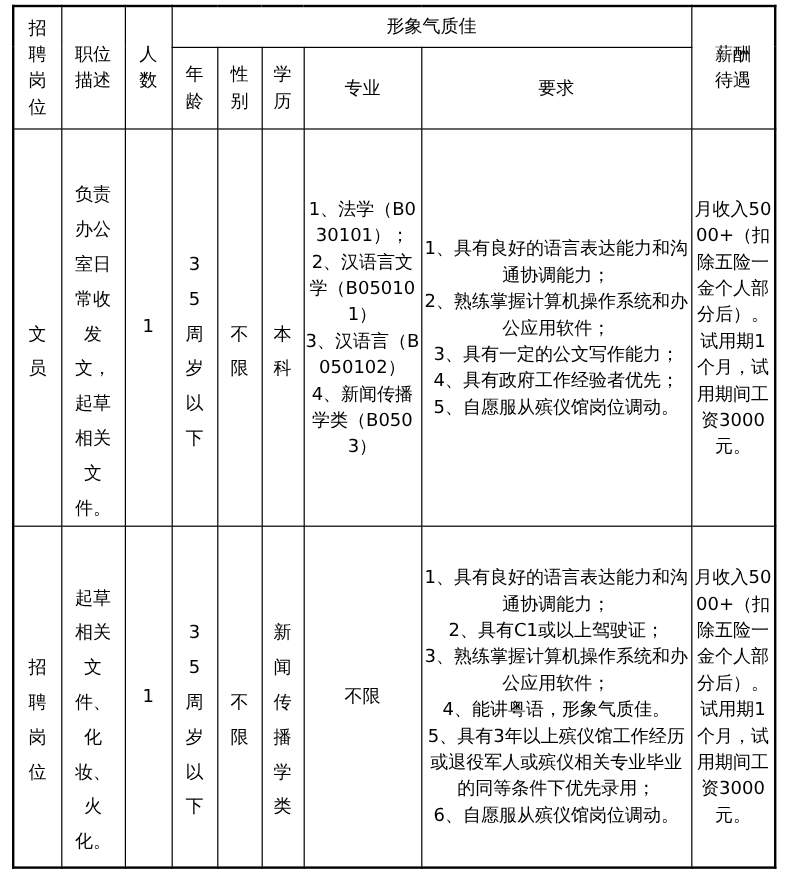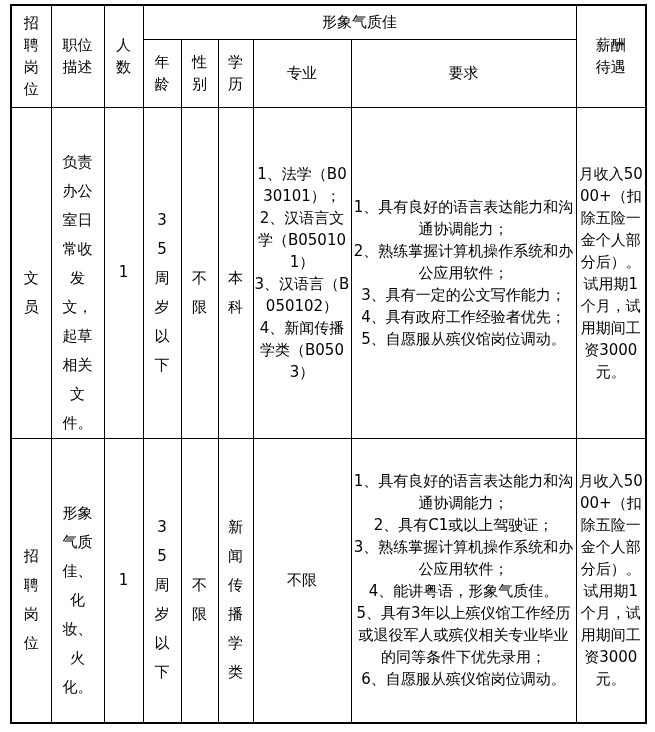--- a/index.html
+++ b/index.html
@@ -124,21 +124,21 @@
       <td class="flow req">1、具有良好的语言表达能力和沟通协调能力；
 2、熟练掌握计算机操作系统和办公应用软件；
 3、具有一定的公文写作能力；
 4、具有政府工作经验者优先；
 5、自愿服从殡仪馆岗位调动。</td>
       <td class="flow salary">月收入5000+（扣除五险一金个人部分后）。试用期1个月，试用期间工资3000元。</td>
     </tr>
 
     <tr class="r2">
       <td><span class="vb w1">招聘岗位</span></td>
-      <td><span class="vb w2">形象气质佳、化妆、火化。</span></td>
+      <td><span class="vb w2">起草相关文件、化妆、火化。</span></td>
       <td class="count-cell">1</td>
       <td><span class="vb w1">35周岁以下</span></td>
       <td><span class="vb w1">不限</span></td>
       <td><span class="vb w1">新闻传播学类</span></td>
       <td>不限</td>
       <td class="flow req">1、具有良好的语言表达能力和沟通协调能力；
 2、具有C1或以上驾驶证；
 3、熟练掌握计算机操作系统和办公应用软件；
 4、能讲粤语，形象气质佳。
 5、具有3年以上殡仪馆工作经历或退役军人或殡仪相关专业毕业的同等条件下优先录用；

